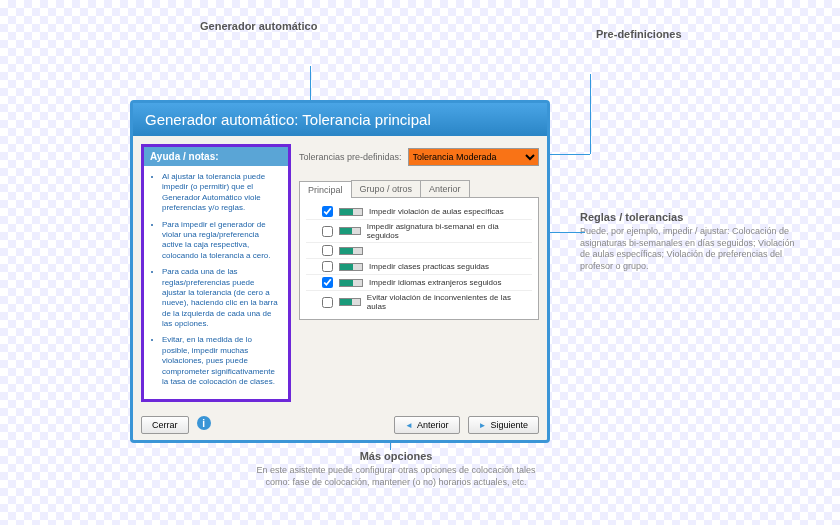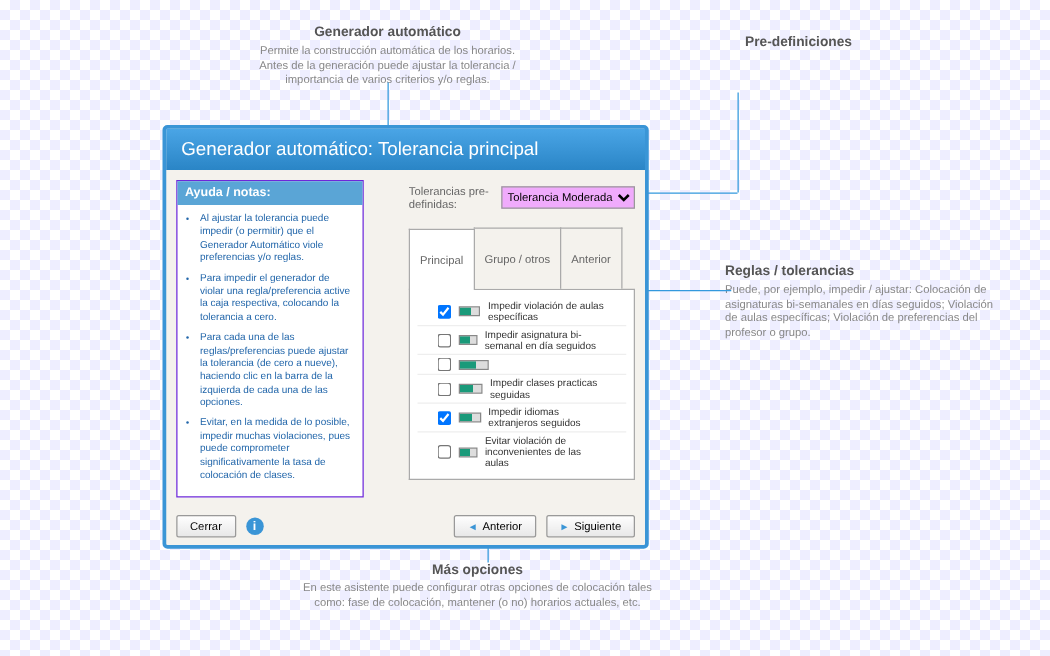--- a/index.html
+++ b/index.html
@@ -23,114 +23,113 @@
     .callout h3 { font-size: 11px; font-weight: bold; color: #555; margin-bottom: 3px; }
     .callout p { line-height: 1.3; color: #888; }
     .callout-line { position: absolute; border-left: 1px solid #3399dd; }
     .callout-line-h { position: absolute; border-top: 1px solid #3399dd; }
     .callout-dot { position: absolute; width: 14px; height: 14px; border: 2px solid #3399dd; border-radius: 50%; background: #fff; }
 
     .dialog {
       position: absolute;
       left: 130px;
       top: 100px;
-      width: 389px;
+      width: 420px;
       border: 3px solid #3a95d6;
       border-radius: 4px;
       background: #f4f2ed;
     }
     .dialog-header {
       background: linear-gradient(#4aa5e6, #2a85c6);
       color: #fff;
       padding: 8px 12px;
       font-size: 15px;
     }
     .dialog-body { padding: 8px; display: flex; gap: 8px; }
     .help-panel {
       width: 150px;
-      border: 1px solid #6d28d9;
+      border: 3px solid #6d28d9;
       background: #fff;
       padding: 0;
       font-size: 8px;
     }
     .help-header {
       background: #5aa5d6;
       color: #fff;
       padding: 4px 6px;
       font-weight: bold;
       font-size: 10px;
     }
     .help-content { padding: 6px 8px; }
     .help-content ul { list-style: disc; padding-left: 10px; }
     .help-content li { margin-bottom: 6px; color: #2266aa; line-height: 1.3; }
-    .main-panel { flex: 1; margin-left: 28px; }
+    .main-panel { flex: 1; }
     .predef-row { display: flex; align-items: center; gap: 6px; margin-bottom: 10px; padding: 4px 0; }
     .predef-row label { font-size: 9px; }
     .predef-row select {
       flex: 1; font-size: 9px; height: 18px;
-      border: 1px solid #999; background: #f0abfc;
+      border: 1px solid #999; background: #f97316;
     }
     .tabs { display: flex; border-bottom: 1px solid #aaa; }
     .tab {
-      padding: 19px 8px; font-size: 9px;
+      padding: 3px 8px; font-size: 9px;
       border: 1px solid #aaa; border-bottom: none;
       background: #f4f2ed; margin-right: -1px; cursor: pointer;
     }
     .tab.active { background: #fff; position: relative; top: 1px; }
     .tab-content {
       border: 1px solid #aaa; border-top: none;
       background: #fff; padding: 6px;
     }
     .rule-row { display: flex; align-items: center; gap: 6px; padding: 2px 16px; border-bottom: 1px solid #eee; }
     .rule-row:last-child { border-bottom: none; }
     .rule-row input[type=checkbox] { width: 11px; height: 11px; }
     .tolerance-bar { width: 24px; height: 8px; background: linear-gradient(to right, #1a9a7a 60%, #ddd 60%); border: 1px solid #888; }
     .rule-row span { font-size: 8px; color: #333; }
     .dialog-footer {
-      padding: 6px 8px; display: flex; gap: 8px; align-items: center;
+      padding: 6px 8px; display: flex; gap: 8px; align-items: flex-start;
     }
     .btn {
       border: 1px solid #999; background: linear-gradient(#fefefe, #e8e8e8);
       padding: 3px 10px; font-size: 9px; border-radius: 2px; cursor: pointer;
       display: flex; align-items: center; gap: 4px;
     }
     .spacer { flex: 1; }
     .info-icon {
       width: 14px; height: 14px; border-radius: 50%;
       background: #3a95d6; color: #fff; font-size: 10px; font-weight: bold;
       display: flex; align-items: center; justify-content: center;
     }
     .arrow-left::before { content: "◄"; color: #3a95d6; font-size: 8px; }
     .arrow-right::before { content: "►"; color: #3a95d6; font-size: 8px; }
   </style>
 </head>
 <body>
 
-<div class="callout" style="left:200px; top:20px; text-align:center;">
+<div class="callout" style="left:200px; top:20px; ">
   <h3>Generador automático</h3>
-  <p>Permite la construcción automática de los horarios. Antes de la generación puede ajustar la tolerancia / importancia de varios criterios y/o reglas.</p>
 </div>
 <div class="callout-line" style="left:310px; top:66px; height:44px;"></div>
 <div class="callout-dot" style="left:303px; top:108px;"></div>
 
 <div class="callout" style="left:596px; top:28px;">
   <h3>Pre-definiciones</h3>
 </div>
 <div class="callout-line" style="left:590px; top:74px; height:80px;"></div>
 <div class="callout-line-h" style="left:450px; top:154px; width:140px;"></div>
 <div class="callout-dot" style="left:438px; top:147px;"></div>
 
 <div class="callout" style="left:580px; top:211px;">
   <h3>Reglas / tolerancias</h3>
   <p>Puede, por ejemplo, impedir / ajustar: Colocación de asignaturas bi-semanales en días seguidos; Violación de aulas específicas; Violación de preferencias del profesor o grupo.</p>
 </div>
 <div class="callout-line-h" style="left:460px; top:232px; width:125px;"></div>
 <div class="callout-dot" style="left:448px; top:225px;"></div>
 
-<div class="callout" style="left:242px; top:450px; text-align:center; width:280px;">
+<div class="callout" style="left:256px; top:450px; text-align:center; width:280px;">
   <h3>Más opciones</h3>
   <p>En este asistente puede configurar otras opciones de colocación tales como: fase de colocación, mantener (o no) horarios actuales, etc.</p>
 </div>
 <div class="callout-line" style="left:390px; top:398px; height:52px;"></div>
 <div class="callout-dot" style="left:383px; top:386px;"></div>
 
 <div class="dialog">
   <div class="dialog-header">Generador automático: Tolerancia principal</div>
   <div class="dialog-body">
     <div class="help-panel">

